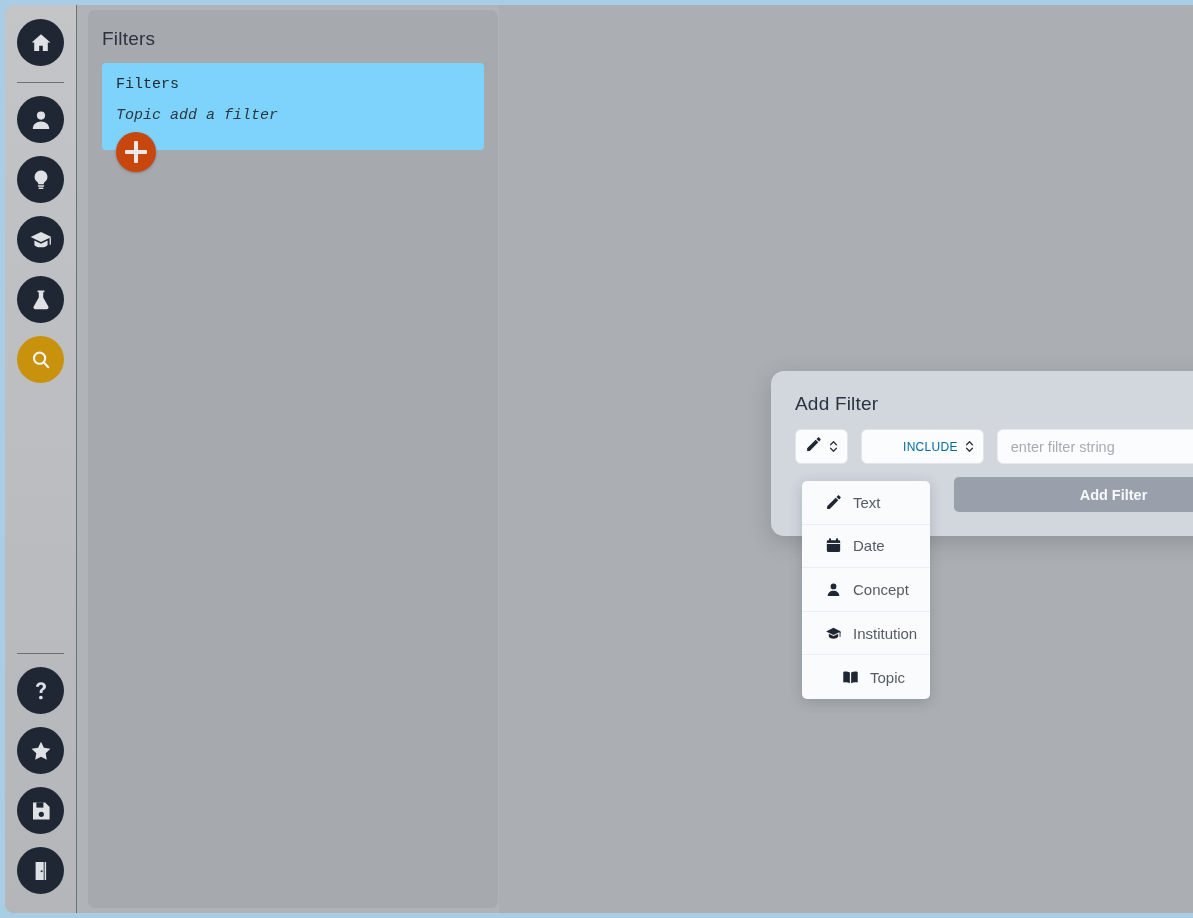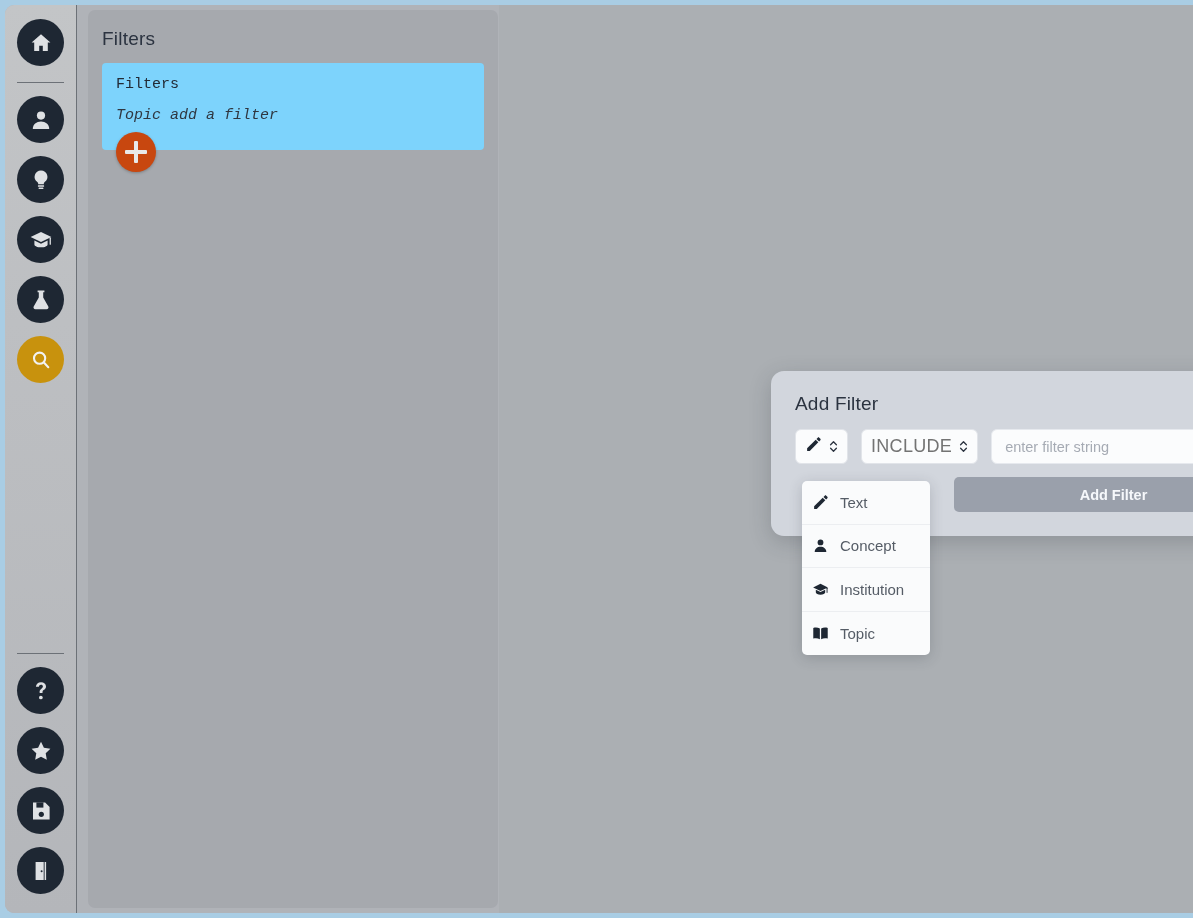--- a/index.html
+++ b/index.html
@@ -191,23 +191,24 @@
     height: 35px;
     display: flex;
     align-items: center;
     gap: 7px;
     padding: 0 9px;
     cursor: pointer;
     position: relative;
     user-select: none;
   }
   .select-box .sel-label {
-    font-size: 18px;
-    color: #737373;
+    font-size: 12px;
+    color: #0369a1;
     letter-spacing: .3px;
+    margin-left: 32px;
   }
   .sel-caret {
     display: flex;
     flex-direction: column;
     align-items: center;
     justify-content: center;
     gap: 2px;
     color: #2c3440;
     line-height: 0;
   }
@@ -253,26 +254,26 @@
     background: #fafbfc;
     border-radius: 5px;
     box-shadow: 0 3px 14px rgba(40,46,56,.20);
     overflow: hidden;
     z-index: 50;
   }
   .menu-item {
     display: flex;
     align-items: center;
     gap: 11px;
-    padding: 0 10px;
+    padding: 0 23px;
     height: 43.6px;
     cursor: pointer;
     border-bottom: 1px solid #eceef1;
   }
-  .menu-item:last-child { border-bottom: none; }
+  .menu-item:last-child { border-bottom: none; margin-left: 17px; }
   .menu-item .mi-label {
     font-size: 15px;
     color: #555c66;
   }
   .menu-icon {
     width: 17px;
     display: flex;
     align-items: center;
     justify-content: center;
     color: #1e2733;
@@ -444,20 +445,31 @@
       <div class="menu-item">
         <span class="menu-icon">
           <svg width="17" height="17" viewBox="0 0 24 24" fill="#1e2733">
             <path d="M3 17.3 15.1 5.2l3.7 3.7L6.7 21H3z"></path>
             <path d="M16.2 4.1 18 2.3c.6-.6 1.5-.6 2.1 0l1.6 1.6c.6.6.6 1.5 0 2.1l-1.8 1.8z"></path>
           </svg>
         </span>
         <span class="mi-label">Text</span>
       </div>
 
+      <div class="menu-item">
+        <span class="menu-icon">
+          <svg width="17" height="17" viewBox="0 0 24 24" fill="#1e2733">
+            <rect x="2.6" y="4.6" width="18.8" height="16.4" rx="1.6"></rect>
+            <rect x="5.6" y="1.8" width="2.9" height="4.6" rx="1.1"></rect>
+            <rect x="15.5" y="1.8" width="2.9" height="4.6" rx="1.1"></rect>
+            <rect x="2.6" y="8.4" width="18.8" height="1.4" fill="#fafbfc"></rect>
+          </svg>
+        </span>
+        <span class="mi-label">Date</span>
+      </div>
 
 
       <div class="menu-item">
         <span class="menu-icon">
           <svg width="17" height="17" viewBox="0 0 24 24" fill="#1e2733">
             <circle cx="12" cy="7.6" r="4.1"></circle>
             <path d="M3.8 21c0-4.6 3.7-7.4 8.2-7.4s8.2 2.8 8.2 7.4z"></path>
           </svg>
         </span>
         <span class="mi-label">Concept</span>

